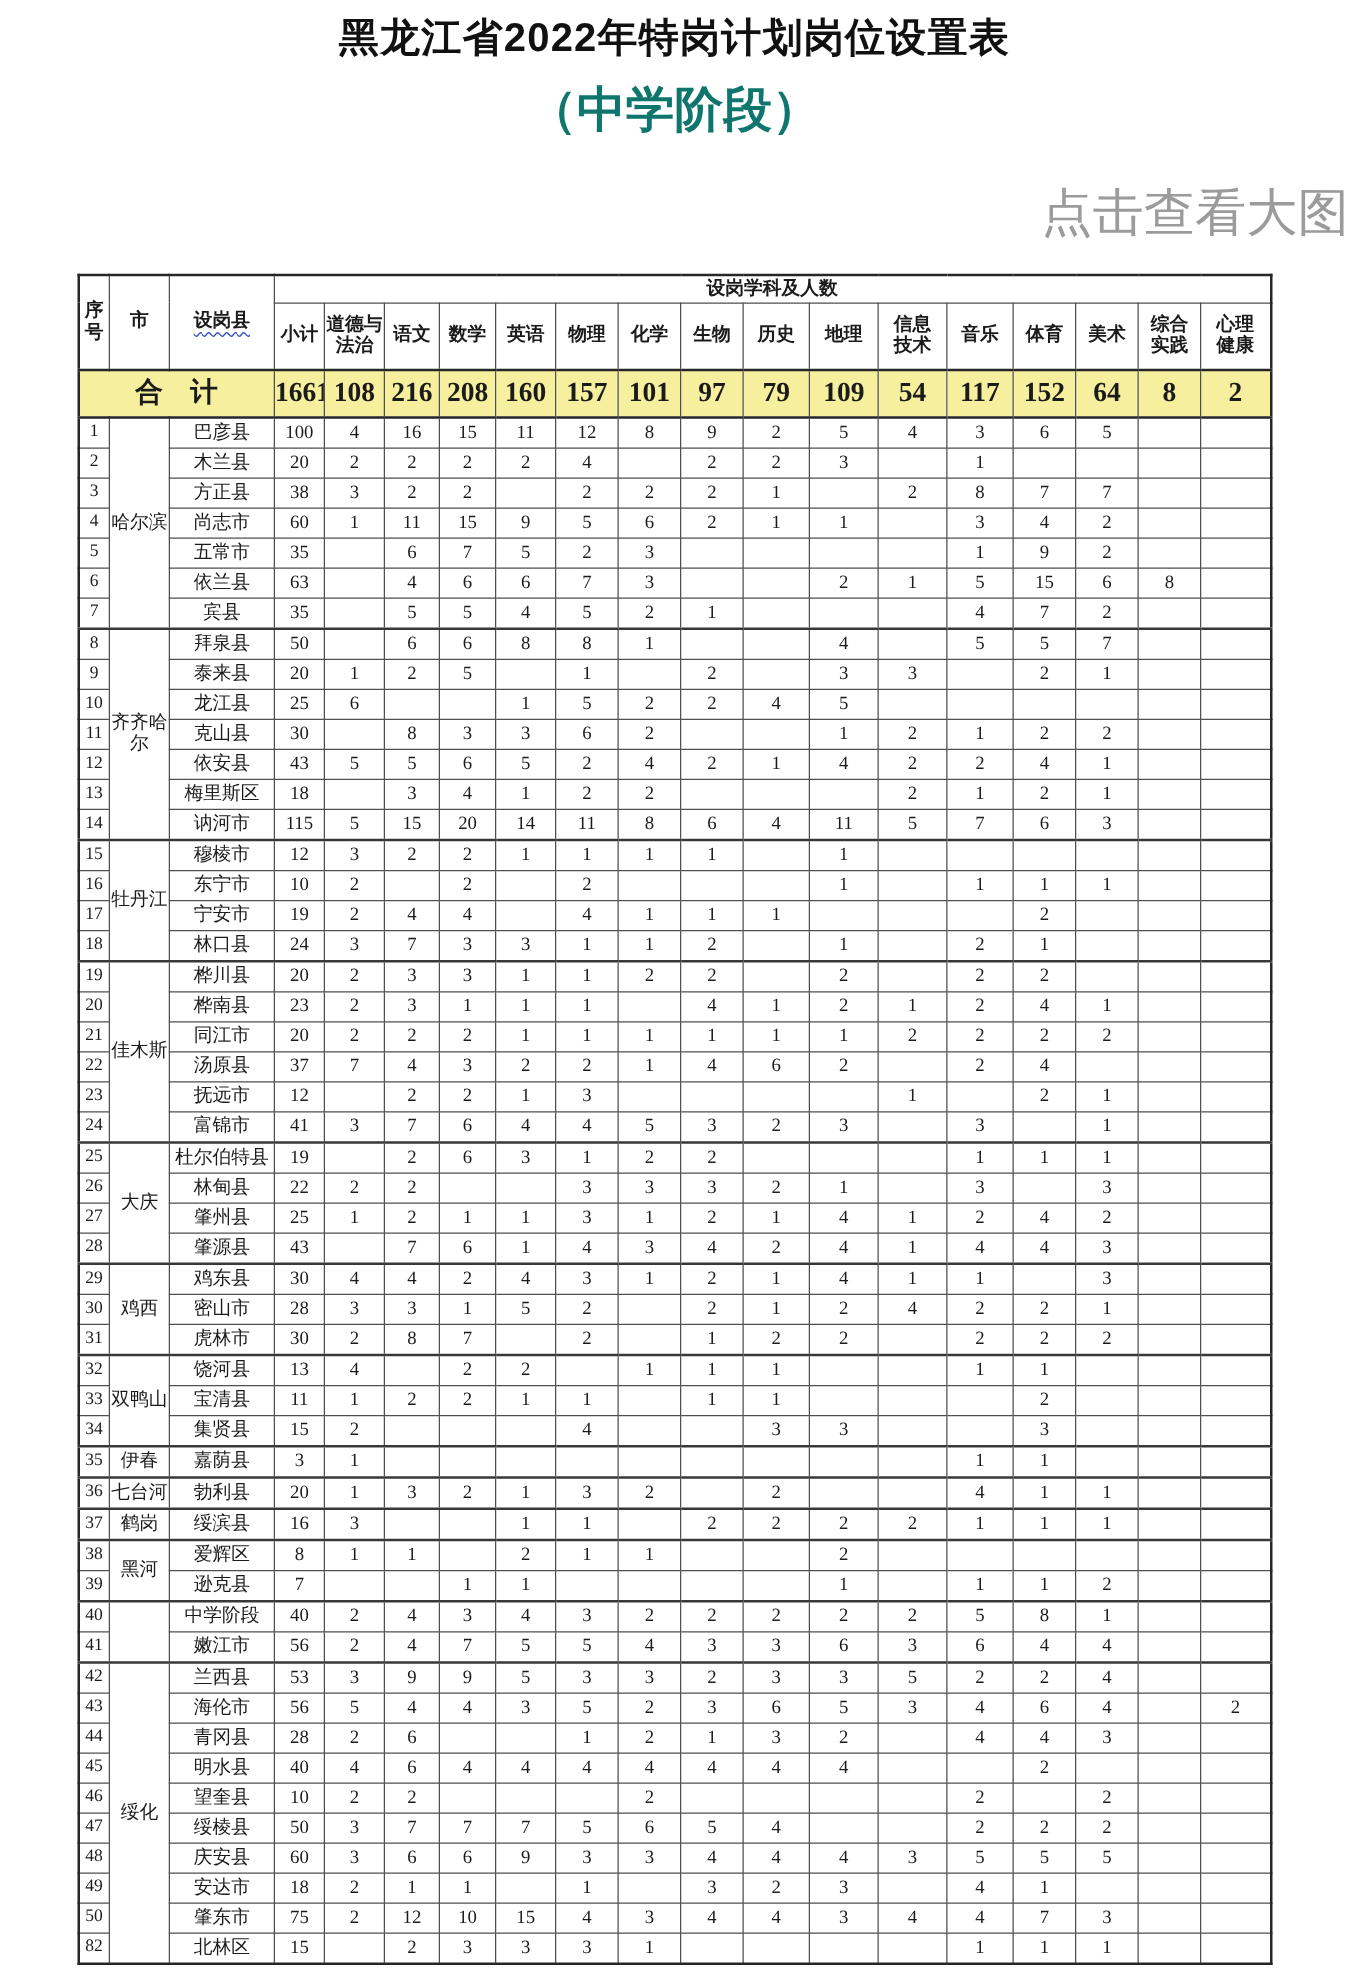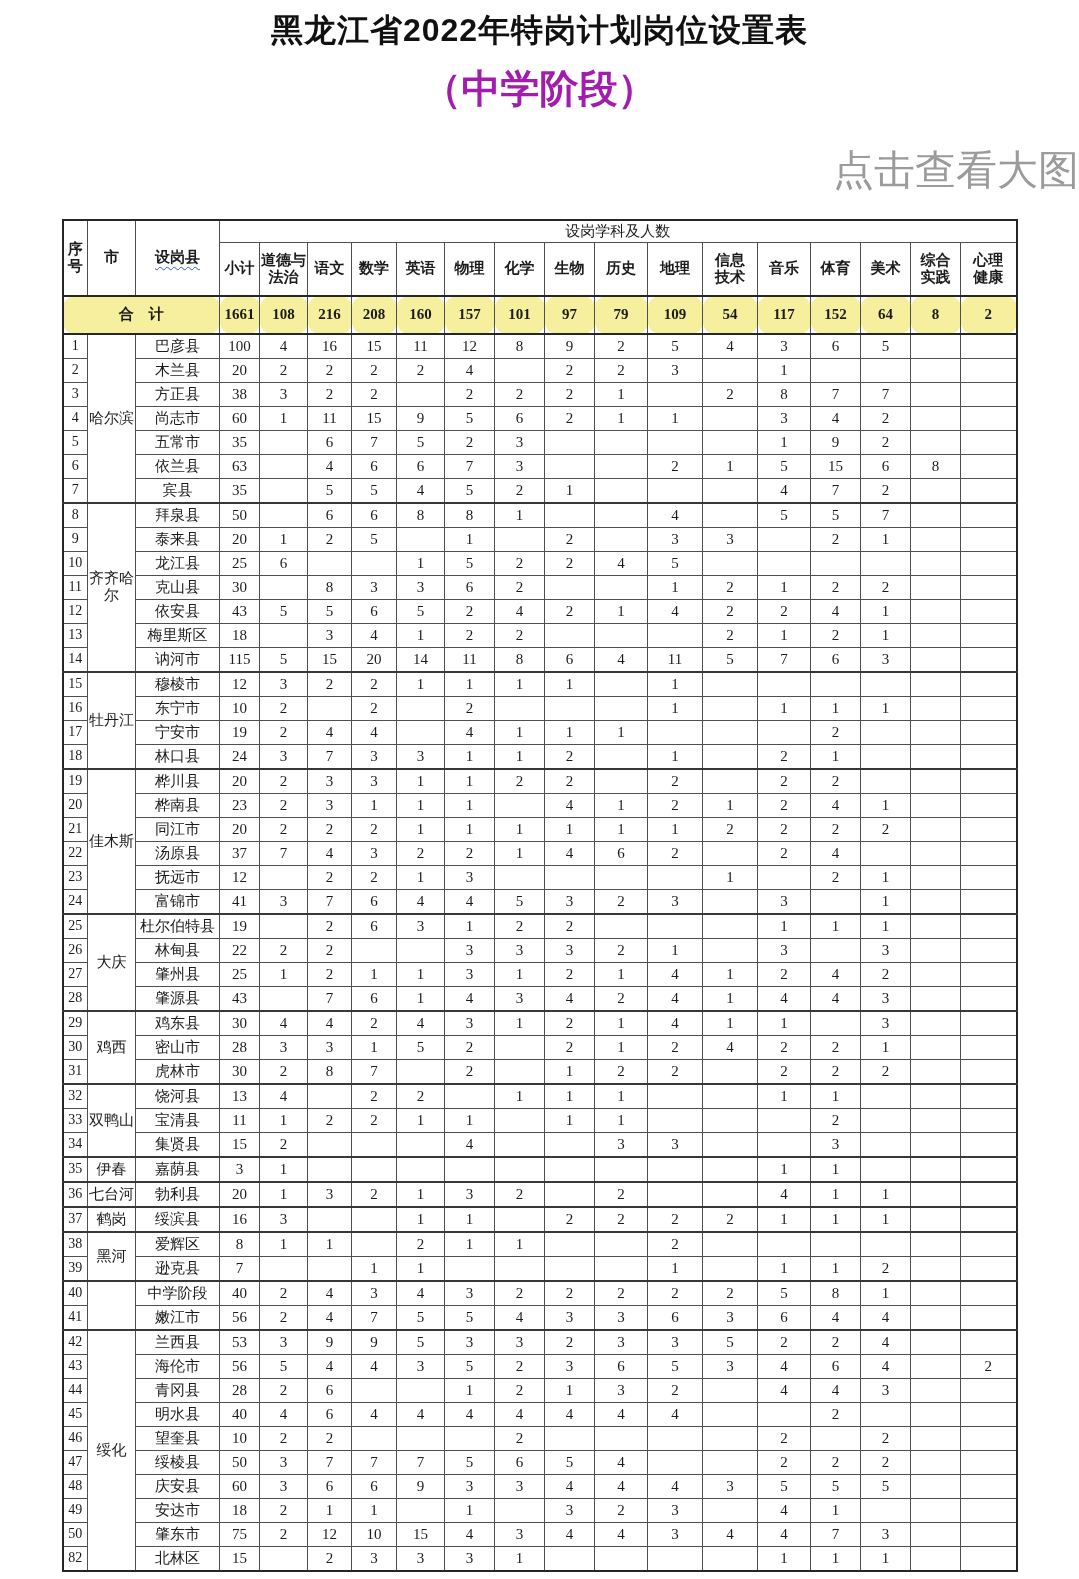--- a/index.html
+++ b/index.html
@@ -12,47 +12,47 @@
   html,body{margin:0;padding:0;background:#fff;}
   body{width:1079px;height:1579px;overflow:hidden;font-family:"Liberation Sans",sans-serif;}
   .page{width:1079px;}
   .title{
     margin-top:14px;text-align:center;font-size:32px;font-weight:900;
     color:#111;letter-spacing:1px;line-height:1.05;
     font-family:"Liberation Sans",sans-serif;
   }
   .subtitle{
     margin-top:21px;text-align:center;font-size:39px;font-weight:900;
-    color:#a21caf;line-height:1.05;
+    color:#0f766e;line-height:1.05;
   }
   .view-large{
     margin-top:39px;text-align:right;font-size:41px;font-weight:400;
     color:var(--link-gray);line-height:1.05;cursor:pointer;
   }
   table.grid{
     border-collapse:collapse;table-layout:fixed;width:954px;
     margin:27px auto 0 auto;
     font-family:"Liberation Serif",serif;color:#1b1b1b;
   }
   table.grid{border:2px solid var(--grid-heavy);}
   table.grid th,table.grid td{
     border:1px solid var(--grid);
     text-align:center;vertical-align:middle;
     padding:0;line-height:1.12;overflow:hidden;
   }
-  th.group-h{height:21px;font-size:15px;font-weight:normal;}
+  th.group-h{height:21px;font-size:15px;font-weight:bold;}
   th.sub-h{height:52px;font-size:15px;font-weight:bold;white-space:pre-line;}
   th.corner{font-size:15px;font-weight:bold;}
   th.county-h{
     text-decoration:underline wavy var(--wavy-blue);
     text-decoration-thickness:1px;text-underline-offset:4px;
   }
   tr.total-row td{
-    background:var(--total-bg);font-weight:bold;font-size:15px;height:36px;
-    border-top:2px solid var(--grid-heavy);border-bottom:2px solid var(--grid-heavy);border-radius:12px;
+    background:var(--total-bg);font-weight:bold;font-size:22px;height:36px;
+    border-top:2px solid var(--grid-heavy);border-bottom:2px solid var(--grid-heavy);
   }
   tbody td{height:23px;font-size:15px;}
   tbody td.seq{font-size:14px;}
   tbody td.city,tbody td.county{font-size:15px;letter-spacing:0;}
   tbody tr.group-start td{border-top-width:2px;border-top-color:#383838;}
 </style>
 </head>
 <body>
 
 <div class="page">

